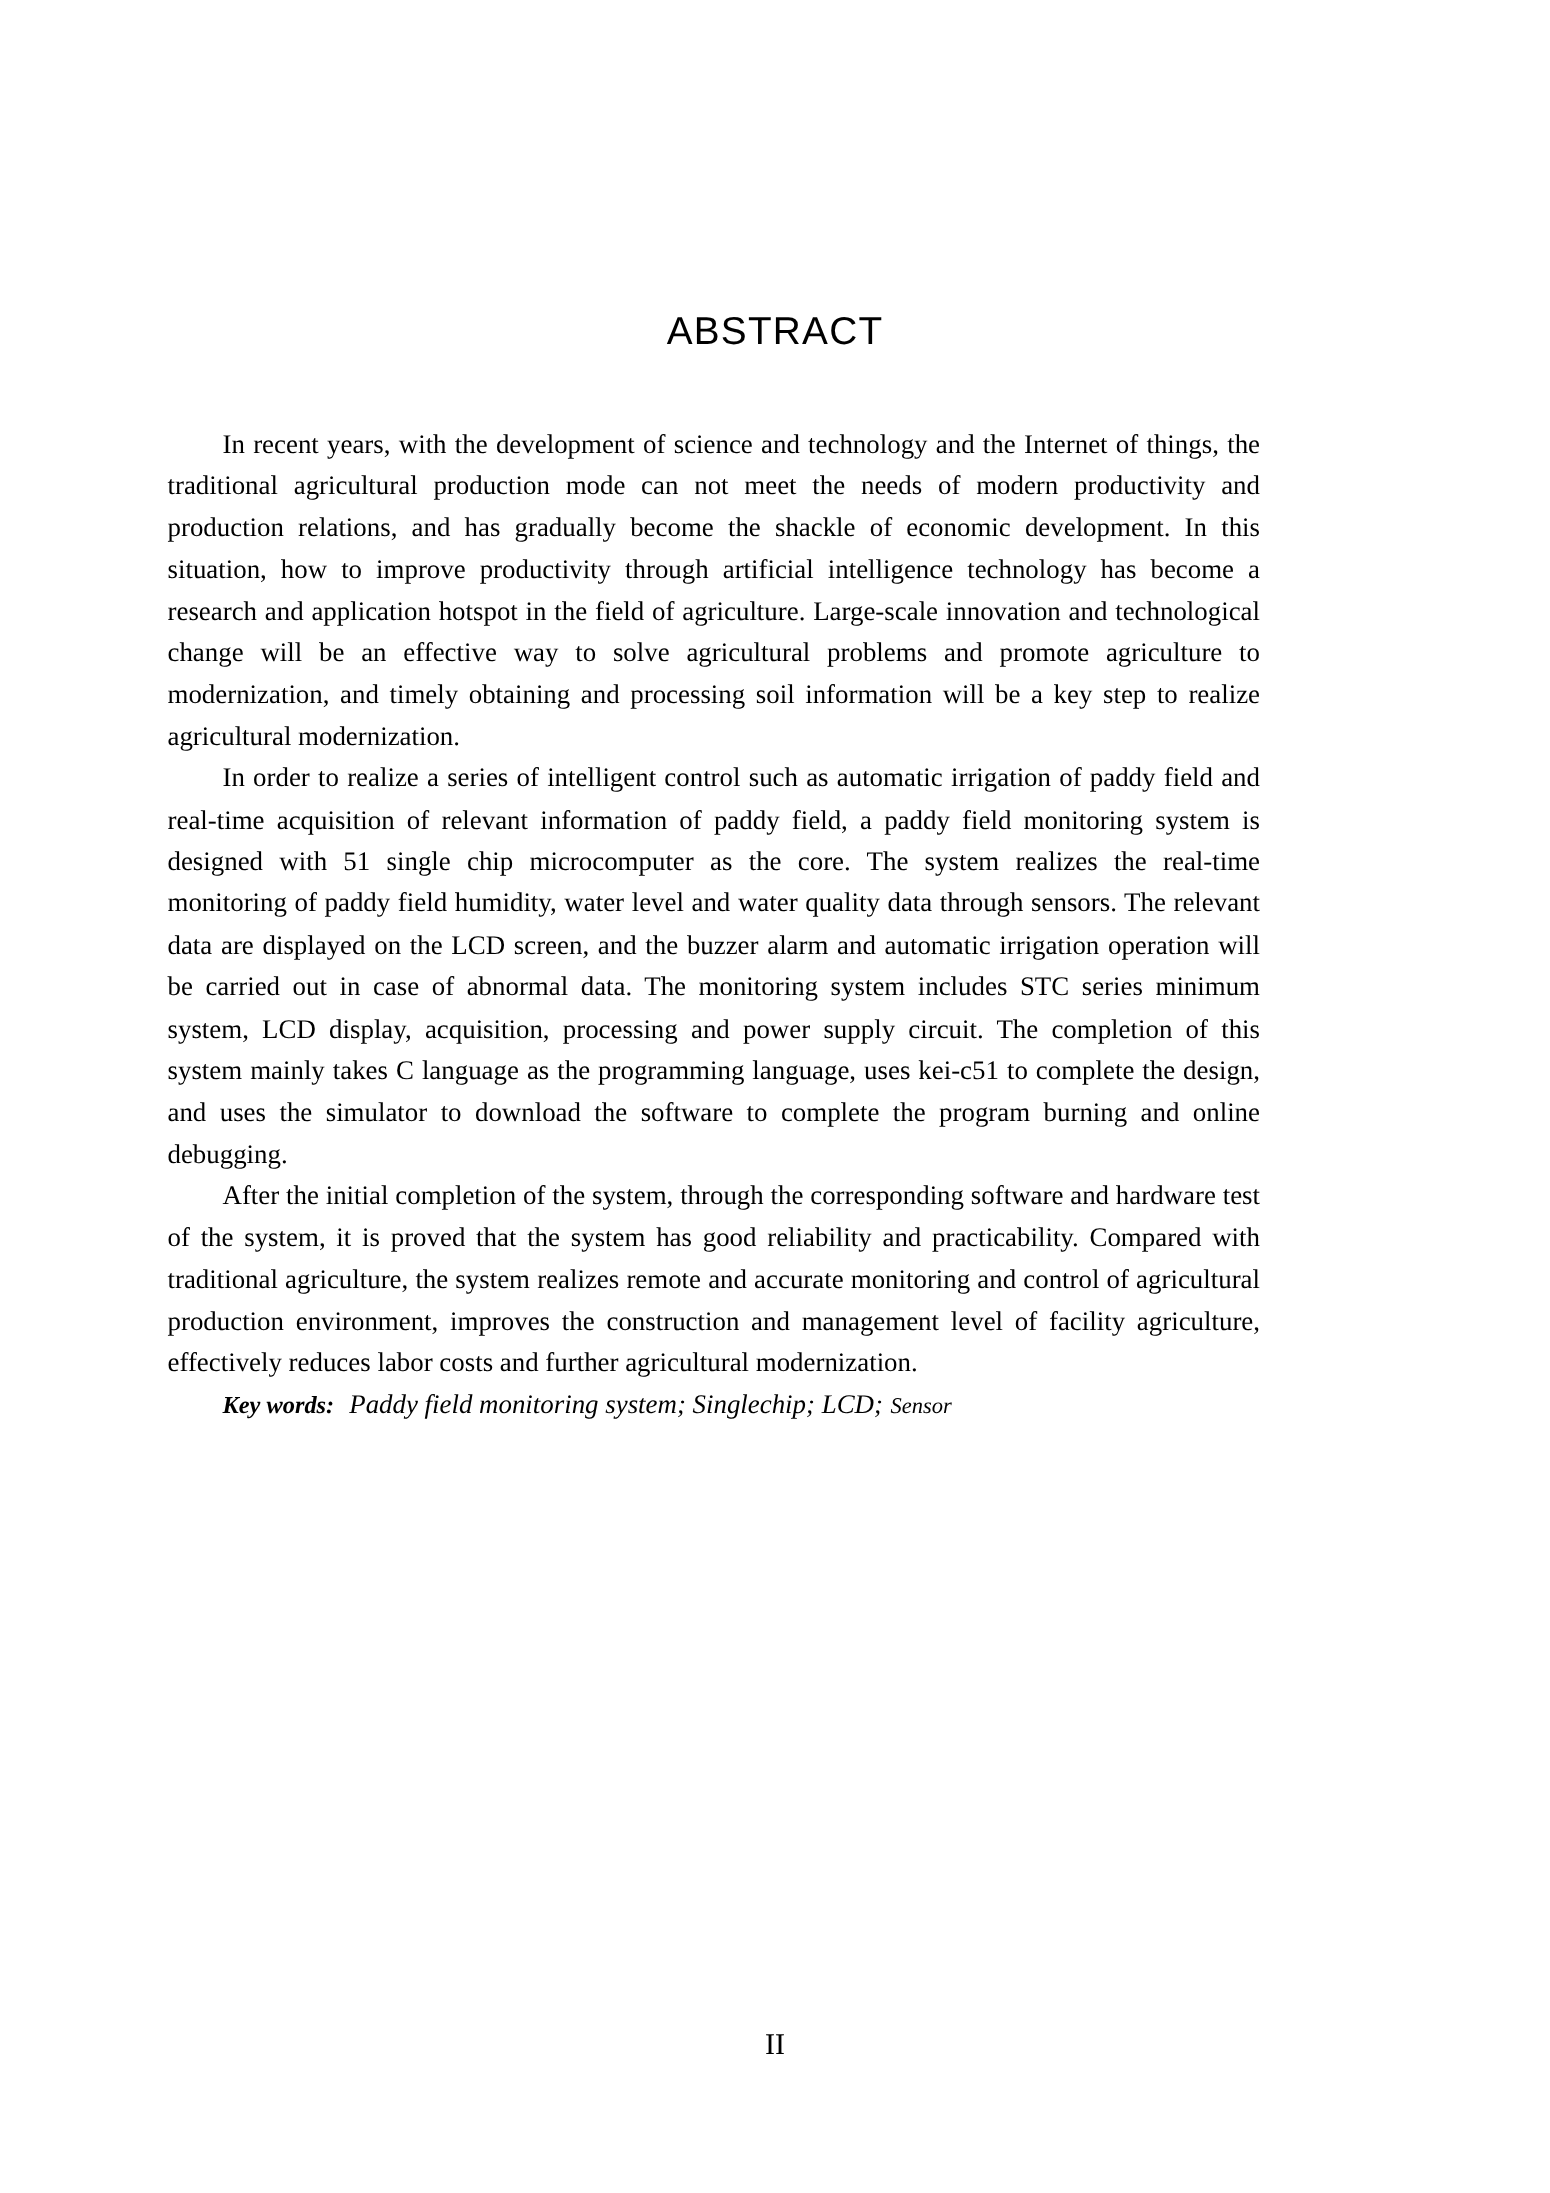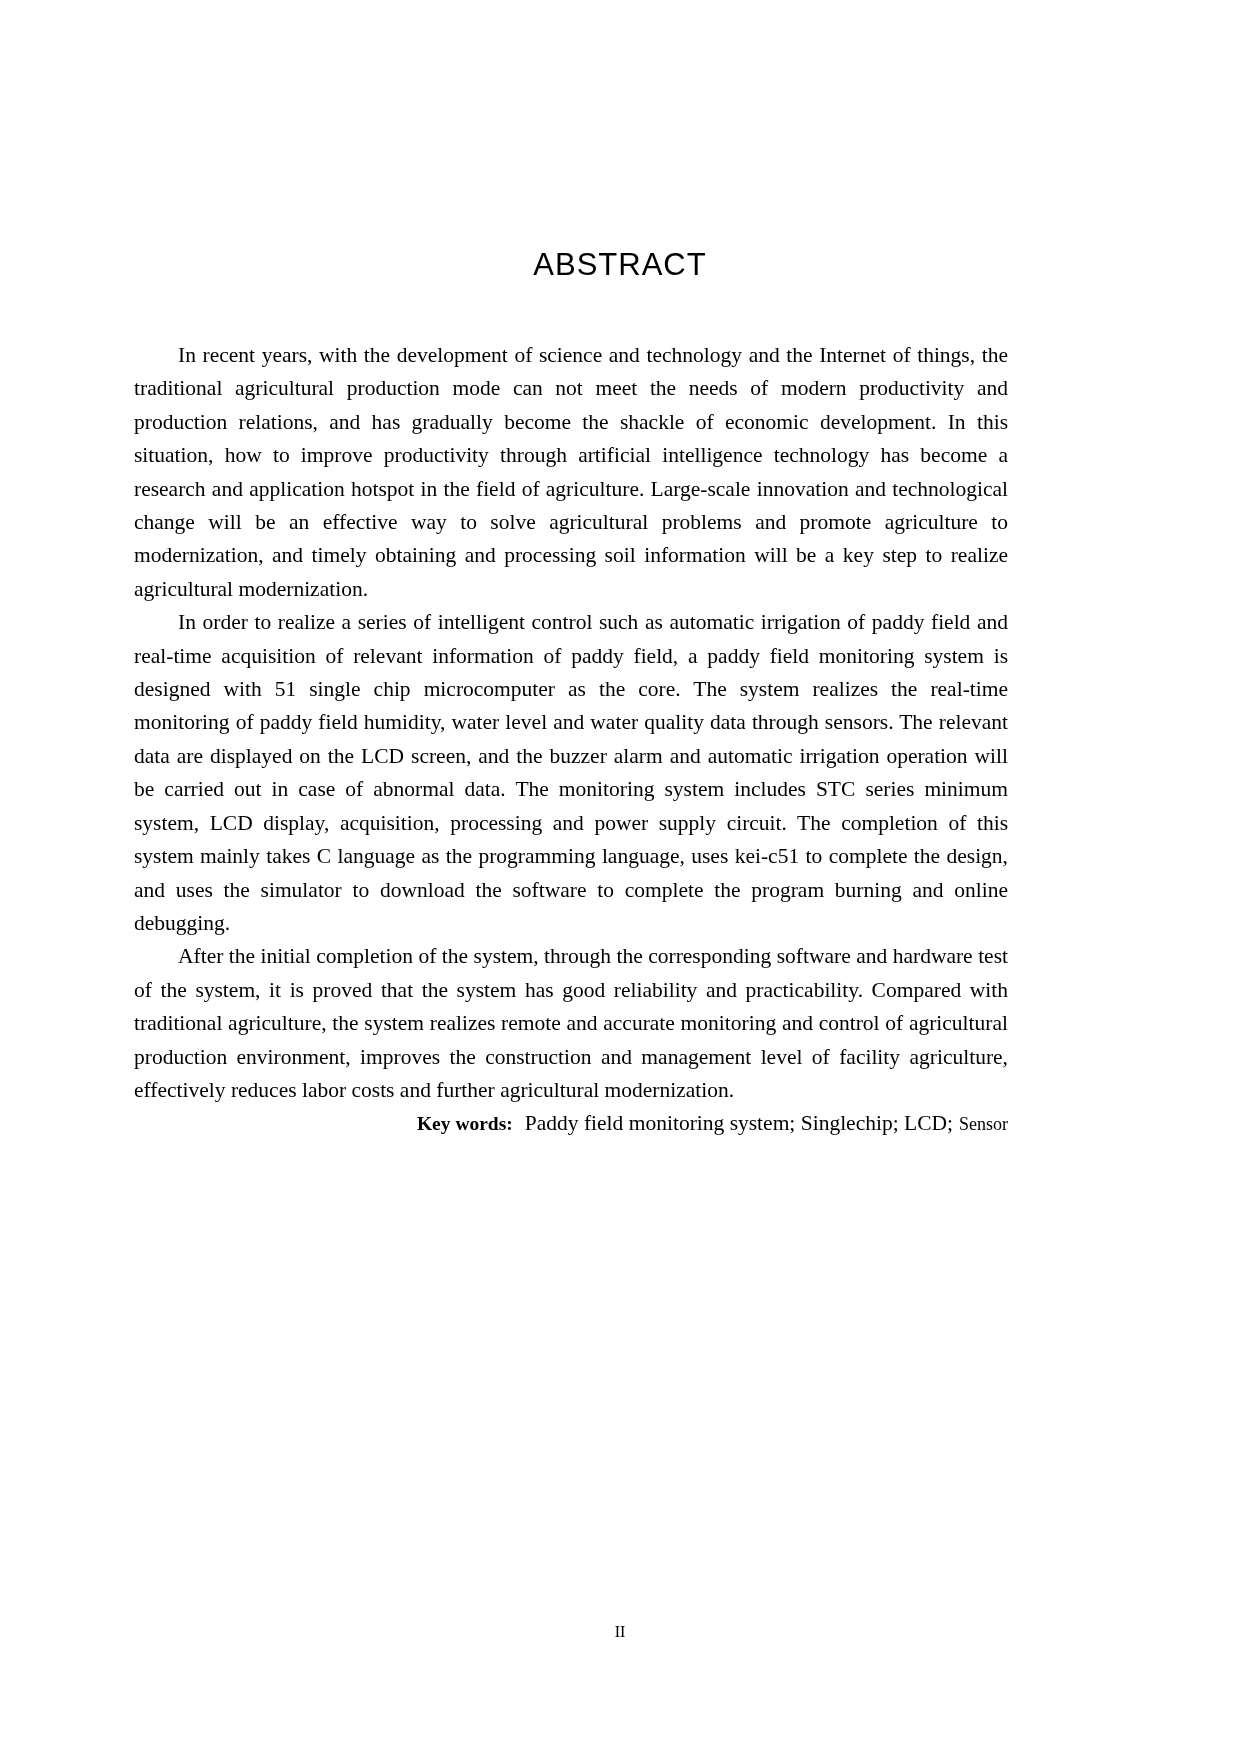--- a/index.html
+++ b/index.html
@@ -41,41 +41,42 @@
     text-justify: inter-word;
   }
   .body-block p {
     margin: 0;
     padding: 0;
     text-indent: 44px;
   }
   .keywords-line {
     margin: 0;
     text-indent: 0;
-    text-align: right;
+    text-align: left;
+    font-style: italic;
   }
   .kw-label {
     font-weight: 700;
     font-size: 19.5px;
     margin-right: 12px;
   }
   .kw-terms {
     font-size: 21.5px;
   }
   .kw-sensor {
     font-size: 18px;
     margin-left: 6px;
   }
   .page-number {
     position: absolute;
     top: 1612px;
     left: 0;
     width: 1240px;
     text-align: center;
-    font-size: 16px;
+    font-size: 24px;
     font-family: "Liberation Serif", serif;
   }
 </style>
 </head>
 <body>
 
 <div class="page">
 
   <h1 class="doc-title">ABSTRACT</h1>
 

